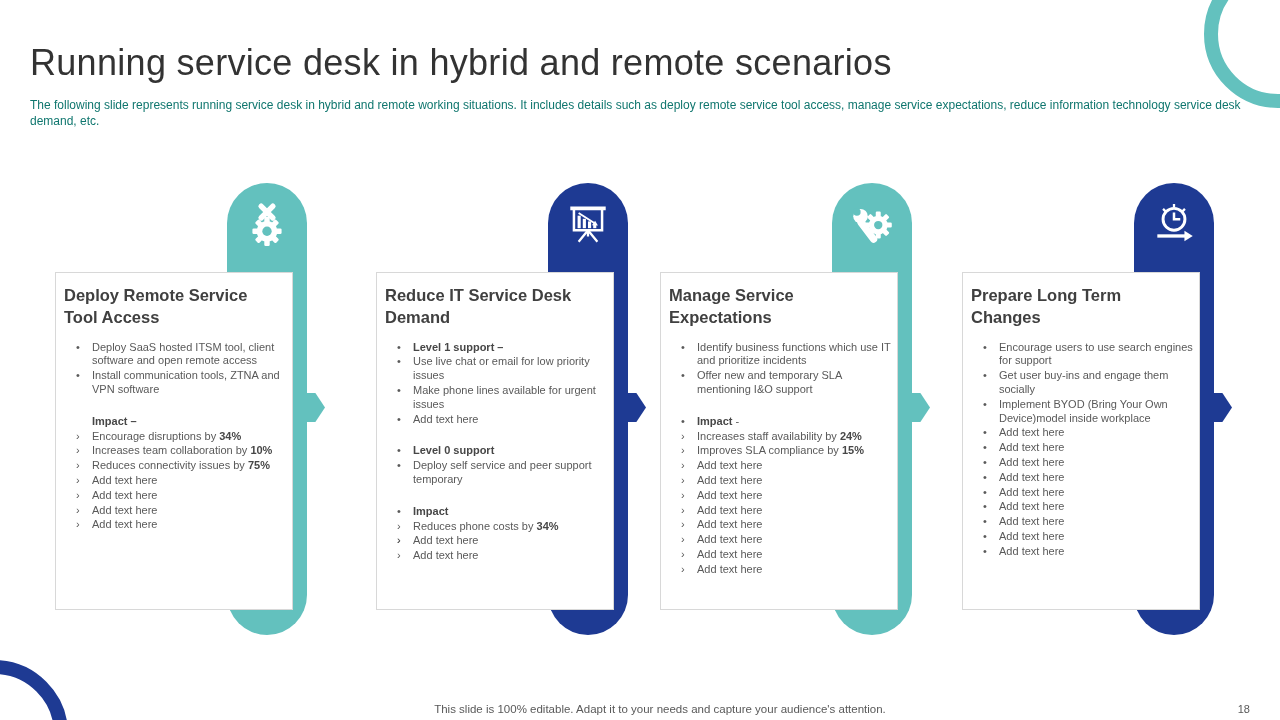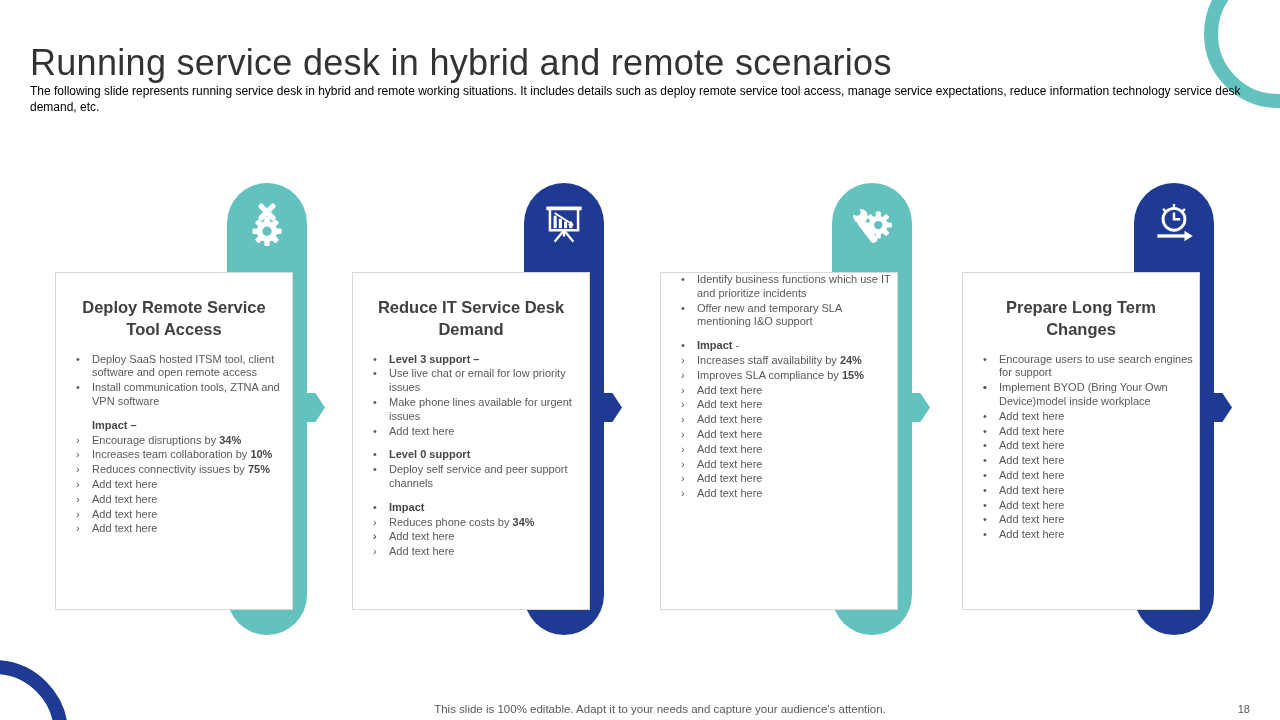--- a/index.html
+++ b/index.html
@@ -6,31 +6,31 @@
   .slide {
     position:relative; width:1280px; height:720px; background:#ffffff;
     font-family:"Liberation Sans", sans-serif; overflow:hidden;
   }
   
   .title {
     position:absolute; left:30px; top:18px; width:1140px;
     font-size:36px; font-weight:400; color:#333333; letter-spacing:0.3px;
   }
   .subtitle {
-    position:absolute; left:30px; top:71px; width:1218px;
-    font-size:12px; color:#000000; line-height:1.35;
+    position:absolute; left:30px; top:85px; width:1218px;
+    font-size:12px; color:#0f766e; line-height:1.35;
   }
   
   .arc { position:absolute; border-radius:50%; }
   .arc-tr { width:120px; height:120px; border:14px solid #63C1BE; left:1204px; top:-40px; }
   .arc-bl { width:120px; height:120px; border:14px solid #1E3A93; left:-80px; top:660px; }
   
   .col { position:absolute; top:183px; width:280px; height:460px; }
   .col.c1 { left:55px;  }
-  .col.c2 { left:352px;padding-left:12px; }
+  .col.c2 { left:376px;padding-left:12px; }
   .col.c3 { left:660px; }
   .col.c4 { left:962px; }
   .col.teal { --accent:#63C1BE; }
   .col.navy { --accent:#1E3A93; }
 
   .pill {
     position:absolute; left:172px; top:0; width:80px; height:452px;
     background:var(--accent); border-radius:40px;
   }
   .icon-wrap {
@@ -44,31 +44,31 @@
     position:absolute; left:250px; top:210px; width:20px; height:29px;
     background:var(--accent);
     clip-path:polygon(0 0,52% 0,100% 50%,52% 100%,0 100%);
   }
 
   .card {
     position:absolute; left:0; top:89px; width:238px; height:338px;
     background:#ffffff; border:1px solid #D8D8D8; box-sizing:border-box;
   }
   .card-title {
-    margin:24px 8px 12px; text-align:center;
+    margin:12px 8px 12px; text-align:left;
     font-size:16.5px; line-height:1.32; font-weight:bold; color:#404040;
   }
   .card-list {
     list-style:none; margin:0; padding:0 6px 0 19px;
   }
   .card-list li {
     position:relative; padding-left:17px;
     font-size:11px; line-height:13.8px; color:#595959; margin:0 0 1px 0;
   }
-  .card-list li.gap { margin-top:10px; }
+  .card-list li.gap { margin-top:18px; }
   .card-list li .marker { position:absolute; left:1px; top:0; color:#595959; }
   .card-list li .b { font-weight:bold; color:#474747; }
   
   .footer {
     position:absolute; left:0; right:0; bottom:5px; text-align:center;
     font-size:11.5px; color:#595959;padding-left:40px;
   }
   .page-num {
     position:absolute; right:30px; bottom:5px;
     font-size:11px; color:#595959;
@@ -139,26 +139,26 @@
             <rect x="29" y="24" width="3" height="4"></rect>
             <path d="M33.5 25.5 L27.8 25.2 L30.8 20.8 Z"></path>
           </g>
         </svg>
       </div>
     </div>
     <div class="flow-arrow"></div>
     <div class="card">
       <h3 class="card-title">Reduce IT Service Desk Demand</h3>
       <ul class="card-list">
-          <li><span class="marker">•</span><span class="txt"><span class="b">Level 3 support –</span></span></li>
+          <li><span class="marker">•</span><span class="txt"><span class="b">Level 1 support –</span></span></li>
           <li><span class="marker">•</span><span class="txt"><span>Use live chat or email for low priority issues</span></span></li>
           <li><span class="marker">•</span><span class="txt"><span>Make phone lines available for urgent issues</span></span></li>
           <li><span class="marker">•</span><span class="txt"><span>Add text here</span></span></li>
           <li class="gap"><span class="marker">•</span><span class="txt"><span class="b">Level 0 support</span></span></li>
-          <li><span class="marker">•</span><span class="txt"><span>Deploy self service and peer support channels</span></span></li>
+          <li><span class="marker">•</span><span class="txt"><span>Deploy self service and peer support temporary</span></span></li>
           <li class="gap"><span class="marker">•</span><span class="txt"><span class="b">Impact</span></span></li>
           <li><span class="marker">›</span><span class="txt"><span>Reduces phone costs by </span><span class="b">34%</span></span></li>
           <li><span class="marker">›</span></li>
           <li><span class="marker">›</span><span class="txt"><span>Add text here</span></span></li>
           <li><span class="marker">›</span><span class="txt"><span>Add text here</span></span></li>
         </ul>
     </div>
   </div>
 
   <div class="col c3 teal">
@@ -176,20 +176,21 @@
             <circle class="hole" cx="30" cy="25" r="4"></circle>
             <path d="M25.5 38.5 L13.5 22.5" stroke="#ffffff" stroke-width="7" stroke-linecap="round" fill="none"></path>
             <circle cx="13" cy="16.5" r="7"></circle>
             <circle class="hole" cx="9.5" cy="12.5" r="3.6"></circle>
           </g>
         </svg>
       </div>
     </div>
     <div class="flow-arrow"></div>
     <div class="card">
+      <h3 class="card-title">Manage Service Expectations</h3>
       <ul class="card-list">
           <li><span class="marker">•</span><span class="txt"><span>Identify business functions which use IT and prioritize incidents</span></span></li>
           <li><span class="marker">•</span><span class="txt"><span>Offer new and temporary SLA mentioning I&amp;O support</span></span></li>
           <li class="gap"><span class="marker">•</span><span class="txt"><span class="b">Impact</span><span> -</span></span></li>
           <li><span class="marker">›</span><span class="txt"><span>Increases staff availability by </span><span class="b">24%</span></span></li>
           <li><span class="marker">›</span><span class="txt"><span>Improves SLA compliance by </span><span class="b">15%</span></span></li>
           <li><span class="marker">›</span><span class="txt"><span>Add text here</span></span></li>
           <li><span class="marker">›</span><span class="txt"><span>Add text here</span></span></li>
           <li><span class="marker">›</span><span class="txt"><span>Add text here</span></span></li>
           <li><span class="marker">›</span><span class="txt"><span>Add text here</span></span></li>
@@ -213,21 +214,21 @@
           </g>
           <path fill="#ffffff" d="M34 30.5 L42 35.5 L34 40.5 Z"></path>
         </svg>
       </div>
     </div>
     <div class="flow-arrow"></div>
     <div class="card">
       <h3 class="card-title">Prepare Long Term Changes</h3>
       <ul class="card-list">
           <li><span class="marker">•</span><span class="txt"><span>Encourage users to use search engines for support</span></span></li>
-          <li><span class="marker">•</span></li>
+          <li><span class="marker">•</span><span class="txt"><span>Get user buy-ins and engage them socially</span></span></li>
           <li><span class="marker">•</span><span class="txt"><span>Implement BYOD (Bring Your Own Device)model inside workplace</span></span></li>
           <li><span class="marker">•</span><span class="txt"><span>Add text here</span></span></li>
           <li><span class="marker">•</span><span class="txt"><span>Add text here</span></span></li>
           <li><span class="marker">•</span><span class="txt"><span>Add text here</span></span></li>
           <li><span class="marker">•</span><span class="txt"><span>Add text here</span></span></li>
           <li><span class="marker">•</span><span class="txt"><span>Add text here</span></span></li>
           <li><span class="marker">•</span><span class="txt"><span>Add text here</span></span></li>
           <li><span class="marker">•</span><span class="txt"><span>Add text here</span></span></li>
           <li><span class="marker">•</span><span class="txt"><span>Add text here</span></span></li>
           <li><span class="marker">•</span><span class="txt"><span>Add text here</span></span></li>

